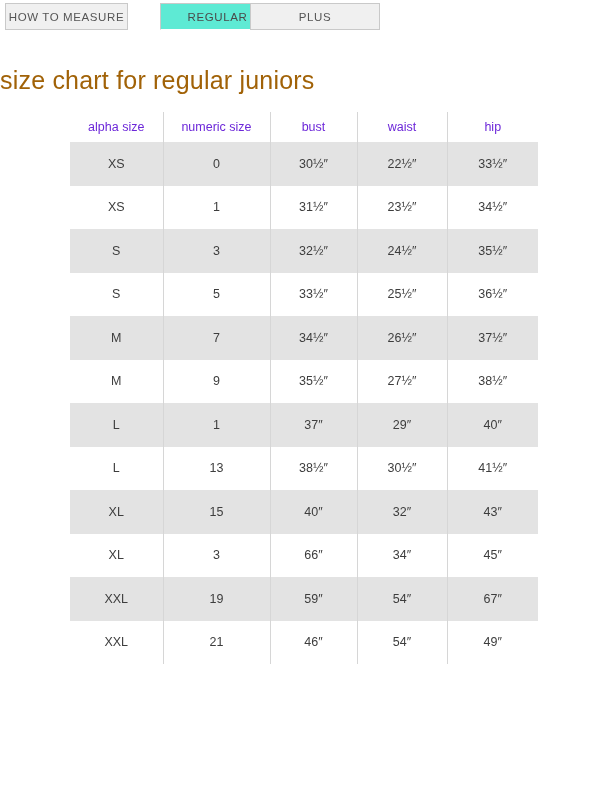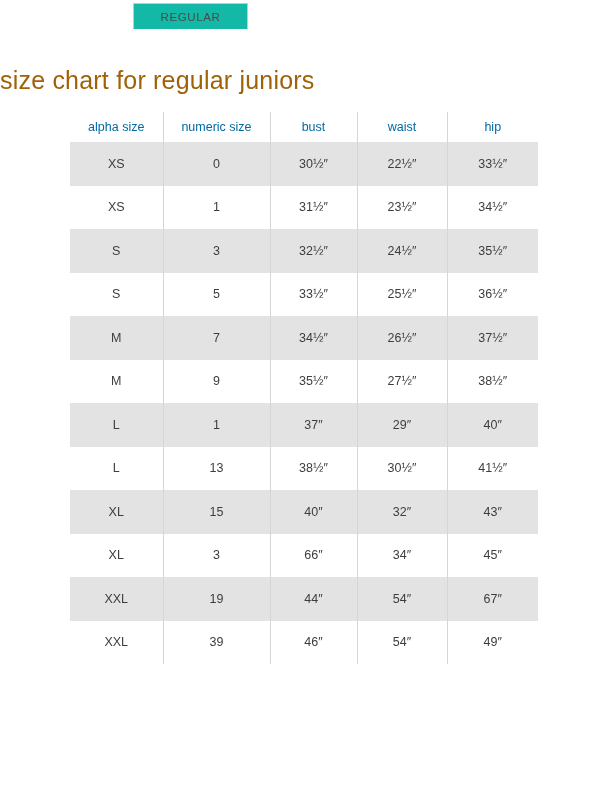--- a/index.html
+++ b/index.html
@@ -33,23 +33,24 @@
     background: #f0f0f0;
     color: #555555;
     font-size: 11.5px;
     letter-spacing: 0.6px;
     display: flex;
     align-items: center;
     justify-content: center;
     white-space: nowrap;
   }
   .tab.active {
-    background: #14b8a6;
+    background: #5eead4;
     border-bottom: 1px solid #ffffff;
     color: #4a4a4a;
+    margin-left: 27px;
   }
   .tab-measure { left: 5px;   width: 123px; }
   .tab-regular { left: 133px; width: 115px; }
   .tab-plus    { left: 250px; width: 130px; }
 
   
   .title {
     position: absolute;
     left: 0;
     top: 66px;
@@ -84,21 +85,21 @@
     vertical-align: middle;
     border-right: 1px solid #d6d6d6;
   }
   table.size-table th:last-child,
   table.size-table td:last-child {
     border-right: none;
   }
   table.size-table th {
     height: 30px;
     font-size: 12.5px;
-    color: #0369a1;
+    color: #6d28d9;
   }
   table.size-table tbody tr.shaded td {
     background: #e3e3e3;
   }
   table.size-table tbody tr.plain td {
     background: #ffffff;
   }
   .col-alpha   { width: 93px; }
   .col-numeric { width: 107px; }
   .col-bust    { width: 87px; }
@@ -113,22 +114,28 @@
     top: 0;
     width: 1px;
     height: 553px;
     background: transparent;
   }
 </style>
 </head>
 <body>
 
 <div class="tabbar">
+  <div class="tab tab-measure">
+    <span>HOW TO MEASURE</span>
+  </div>
   <div class="tab tab-regular active">
     <span>REGULAR</span>
+  </div>
+  <div class="tab tab-plus">
+    <span>PLUS</span>
   </div>
 </div>
 
 <div class="title">size chart for regular juniors</div>
 
 <div class="chart">
   <table class="size-table">
     <colgroup>
       <col class="col-alpha">
       <col class="col-numeric">
@@ -212,26 +219,26 @@
       <tr class="plain">
         <td>XL</td>
         <td>3</td>
         <td>66″</td>
         <td>34″</td>
         <td>45″</td>
       </tr>
       <tr class="shaded">
         <td>XXL</td>
         <td>19</td>
-        <td>44″</td>
+        <td>59″</td>
         <td>54″</td>
         <td>67″</td>
       </tr>
       <tr class="plain">
         <td>XXL</td>
-        <td>39</td>
+        <td>21</td>
         <td>46″</td>
         <td>54″</td>
         <td>49″</td>
       </tr>
     </tbody>
   </table>
 </div>
 
 </body></html>

